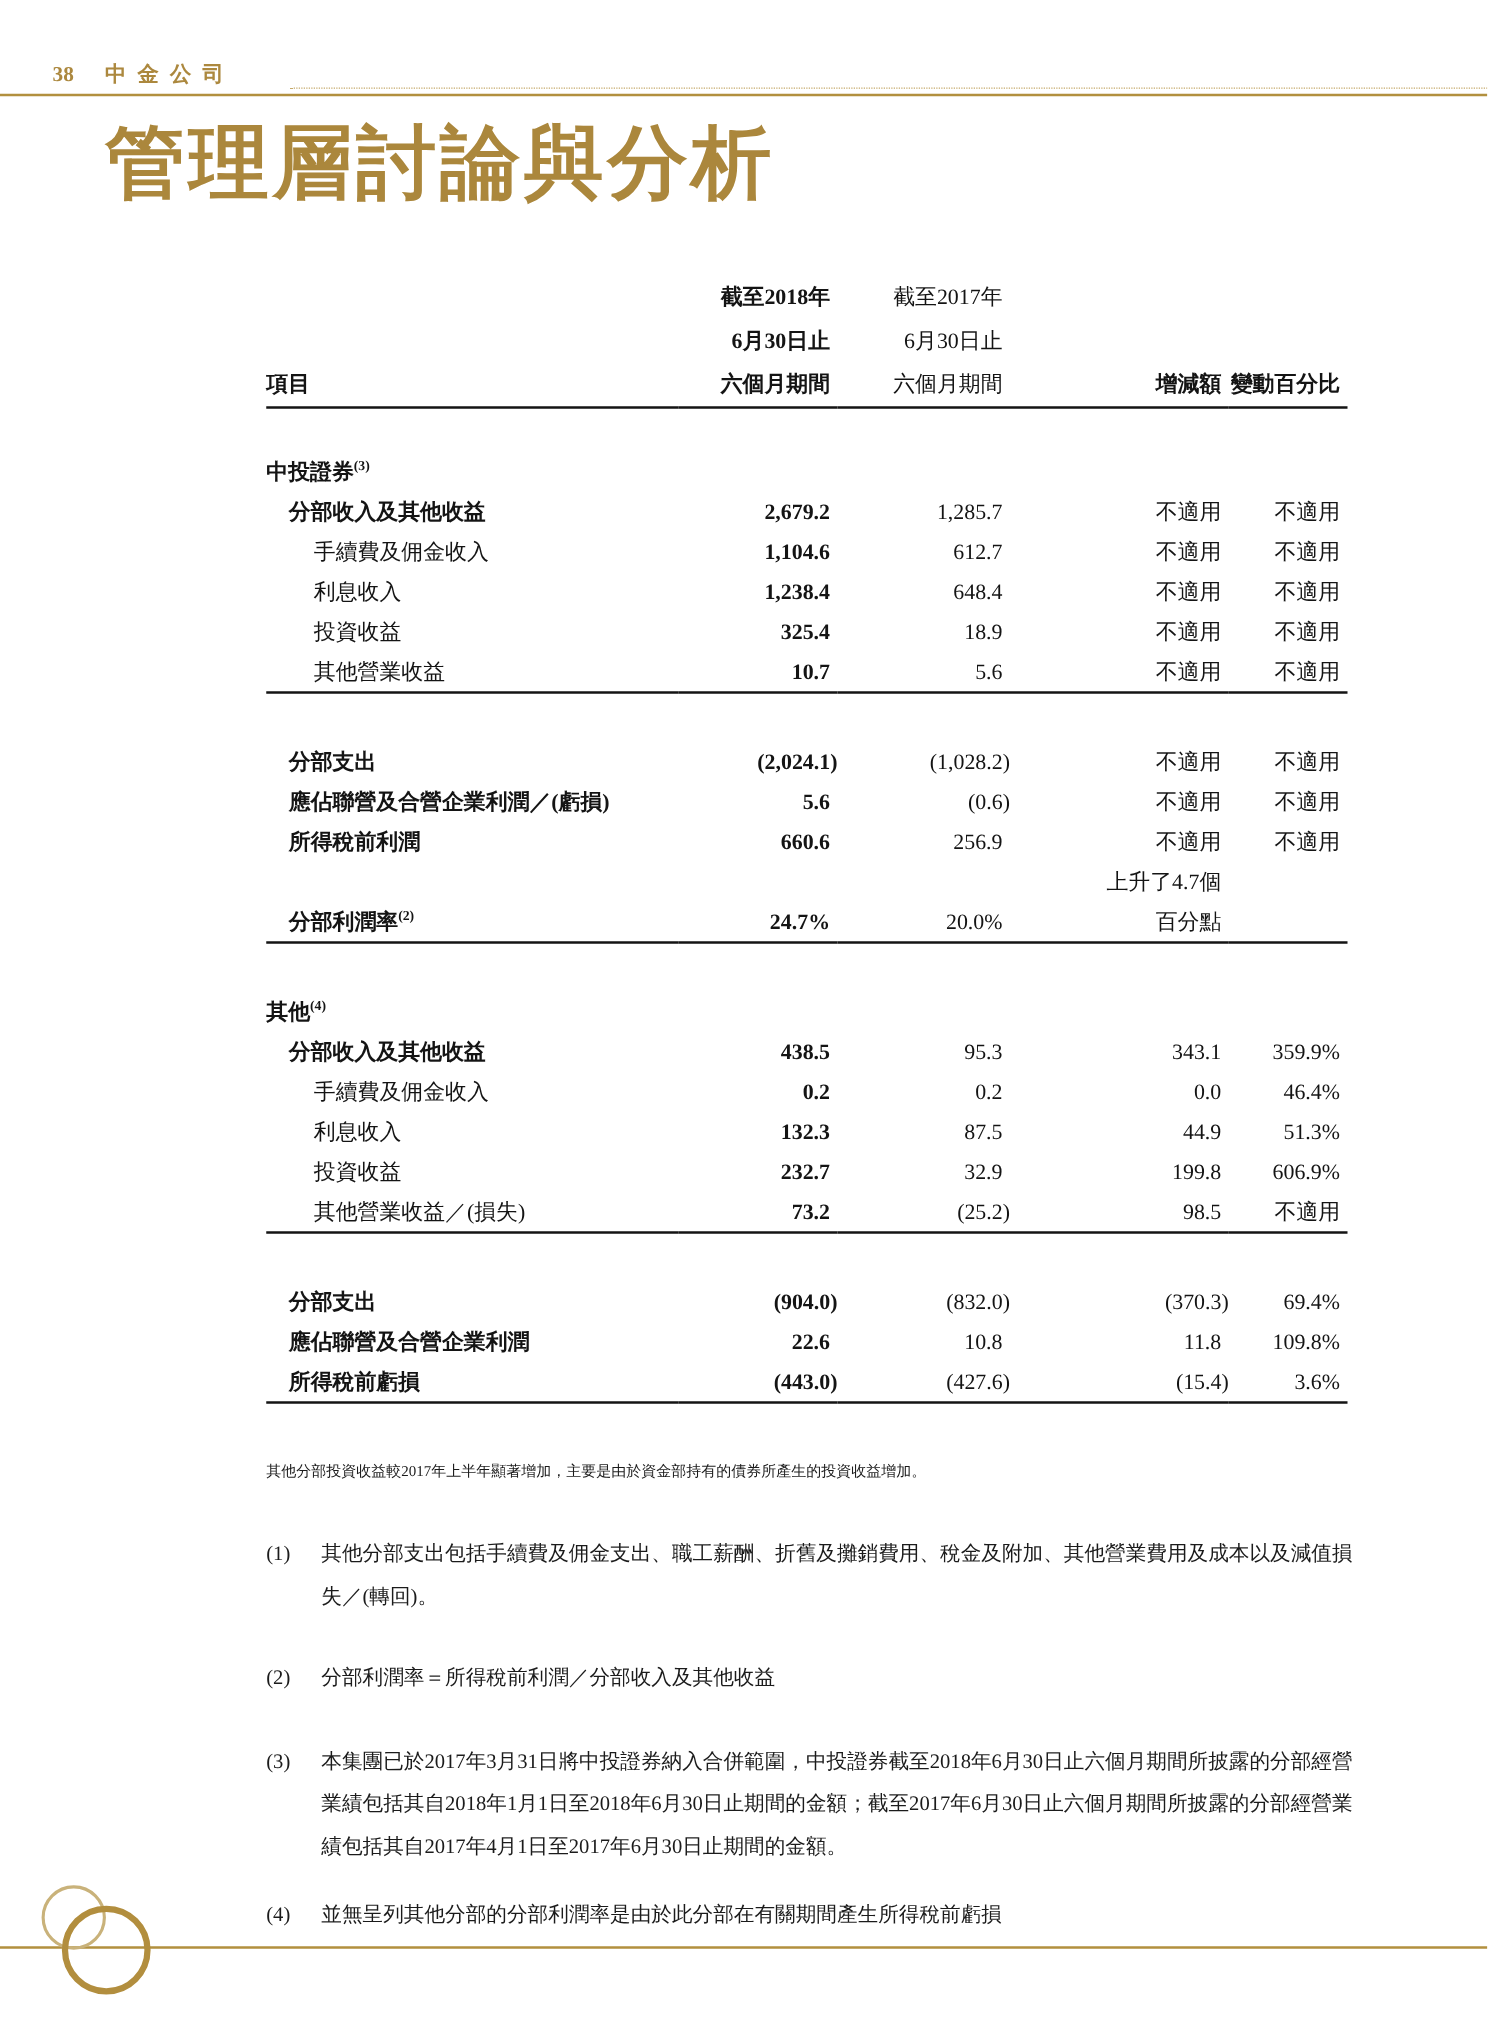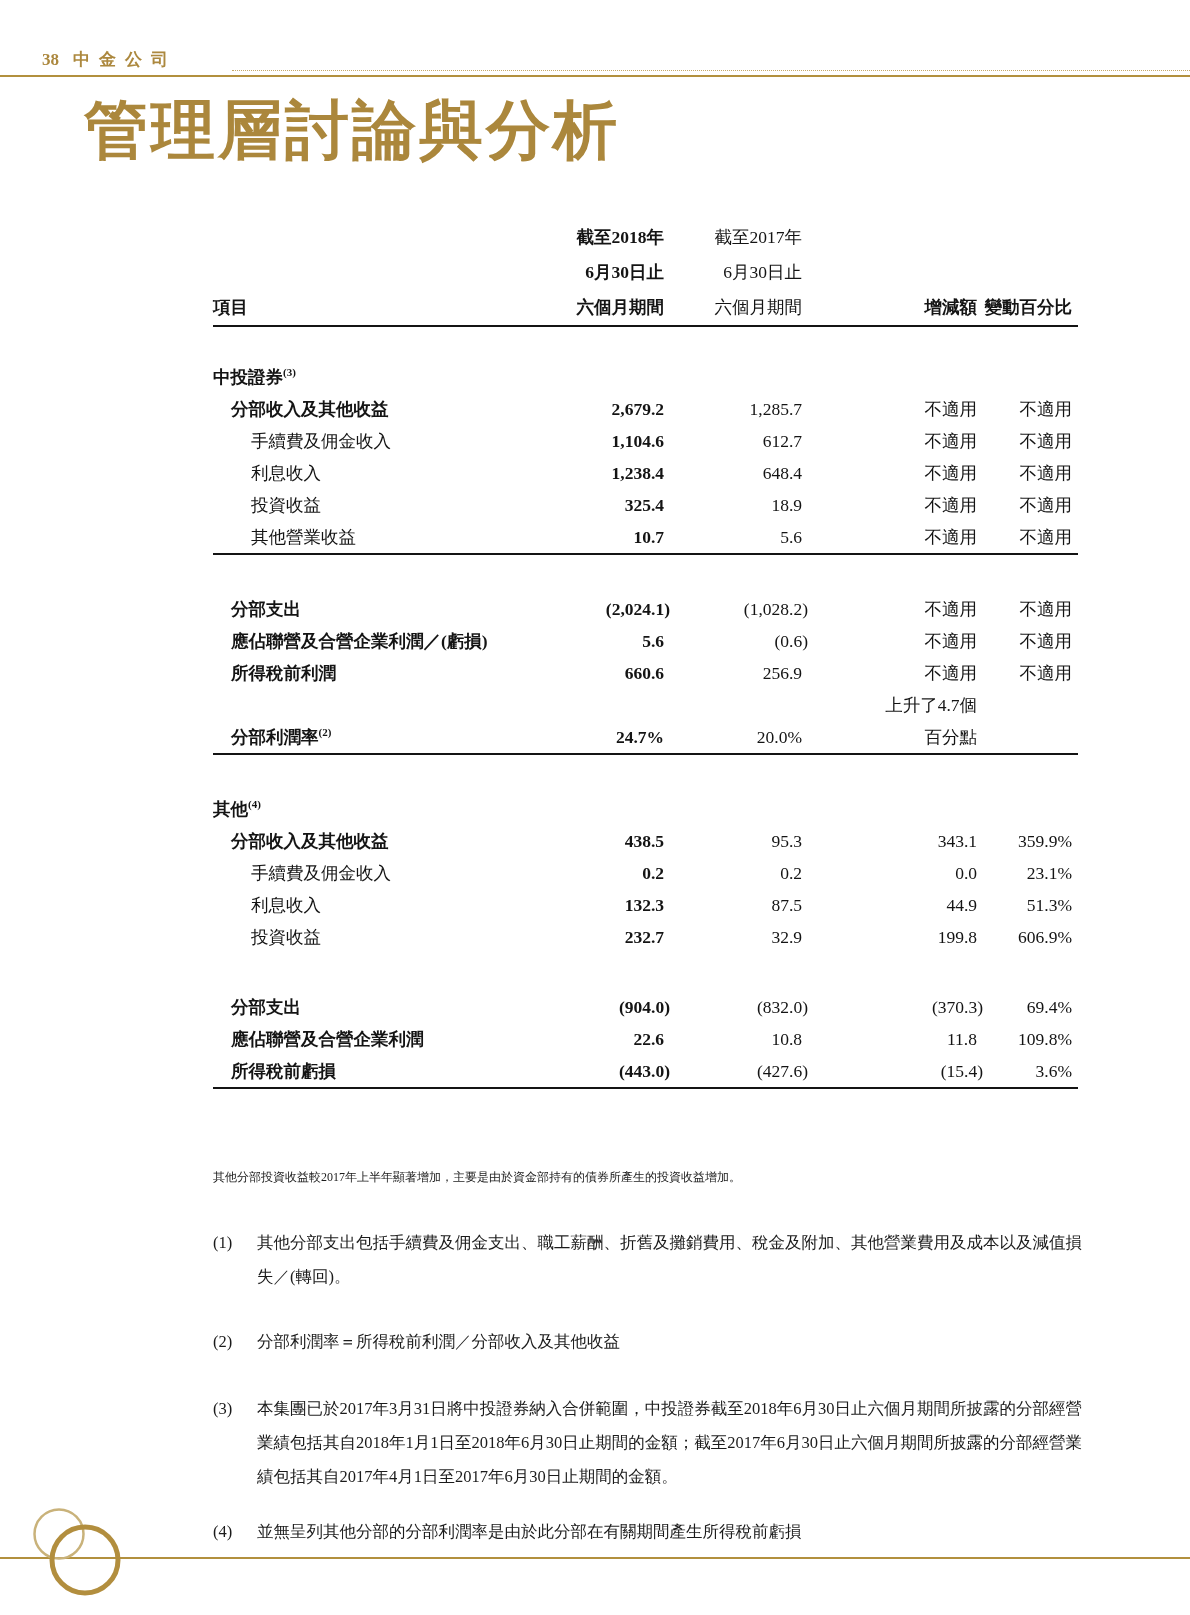--- a/index.html
+++ b/index.html
@@ -8,21 +8,21 @@
     width:1190px;height:1615px;
     background:#ffffff;
     font-family:"Liberation Serif", serif;
     color:#1b1b1b;
     overflow:hidden;
   }
   
   .pg-header{
     position:absolute;left:42px;top:48px;
     color:#ac883e;font-size:17px;font-weight:bold;
-    display:flex;align-items:baseline;gap:14px;
+    display:flex;align-items:baseline;gap:25px;
   }
   .pg-header .company{letter-spacing:9px;}
   .hdr-dotted{
     position:absolute;left:232px;right:0;top:70px;
     border-top:1px dotted #c5a96a;height:0;
   }
   .hdr-rule{
     position:absolute;left:0;right:0;top:75px;
     height:2px;background:#b2903e;
   }
@@ -226,35 +226,42 @@
           <td class="num b">438.5</td>
           <td class="num">95.3</td>
           <td class="num">343.1</td>
           <td class="num">359.9%</td>
         </tr>
         <tr>
           <td class="lbl ind2">手續費及佣金收入</td>
           <td class="num b">0.2</td>
           <td class="num">0.2</td>
           <td class="num">0.0</td>
-          <td class="num">23.1%</td>
+          <td class="num">46.4%</td>
         </tr>
         <tr>
           <td class="lbl ind2">利息收入</td>
           <td class="num b">132.3</td>
           <td class="num">87.5</td>
           <td class="num">44.9</td>
           <td class="num">51.3%</td>
         </tr>
         <tr>
           <td class="lbl ind2">投資收益</td>
           <td class="num b">232.7</td>
           <td class="num">32.9</td>
           <td class="num">199.8</td>
           <td class="num">606.9%</td>
+        </tr>
+        <tr class="rule">
+          <td class="lbl ind2">其他營業收益／(損失)</td>
+          <td class="num b">73.2</td>
+          <td class="num neg">(25.2)</td>
+          <td class="num">98.5</td>
+          <td class="num">不適用</td>
         </tr>
         <tr class="spacer">
           <td colspan="5"></td>
         </tr>
         <tr>
           <td class="lbl ind1 b">分部支出</td>
           <td class="num b neg">(904.0)</td>
           <td class="num neg">(832.0)</td>
           <td class="num neg">(370.3)</td>
           <td class="num">69.4%</td>

